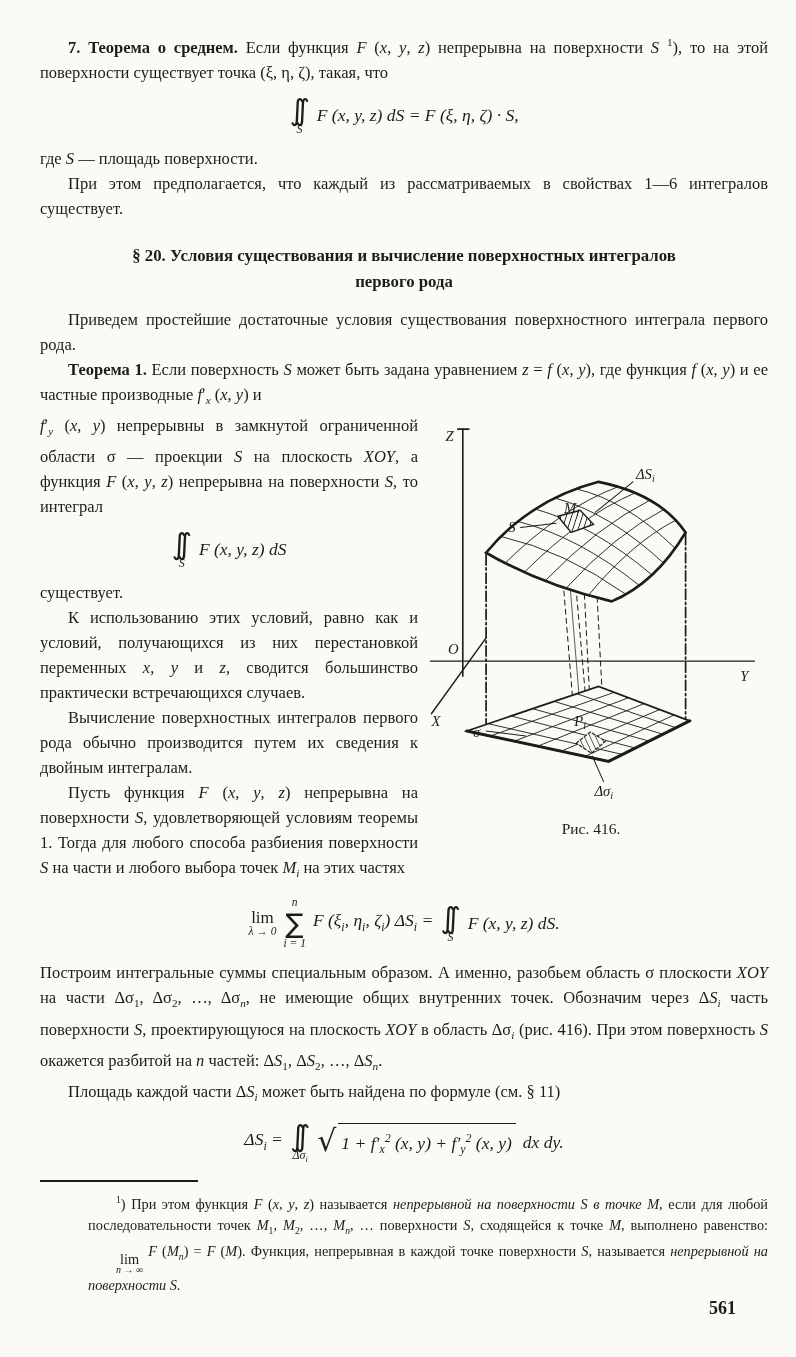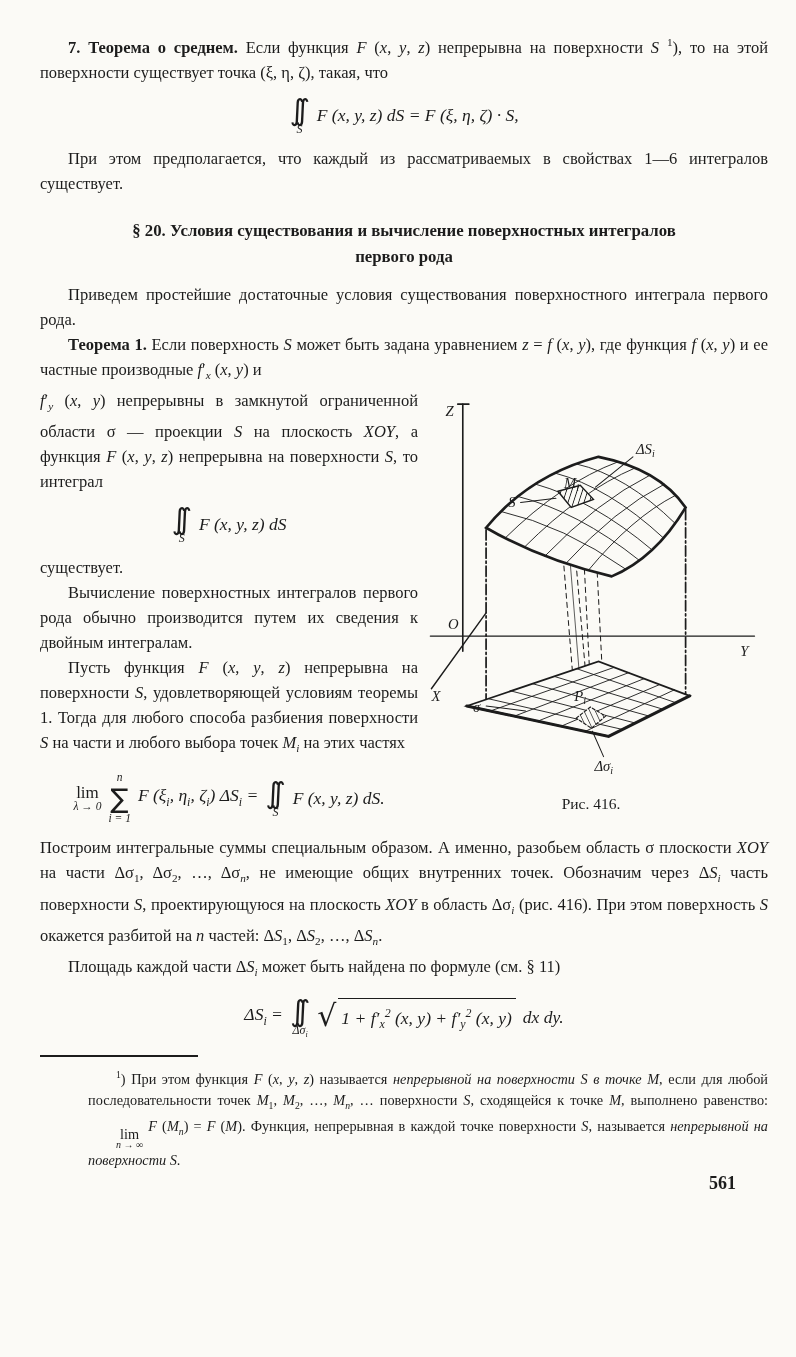--- a/index.html
+++ b/index.html
@@ -48,20 +48,21 @@
   <p class="indent"><b>7. Теорема о среднем.</b> Если функция <i>F</i> (<i>x</i>, <i>y</i>, <i>z</i>) непрерывна на поверхности <i>S</i> <sup>1</sup>), то на этой поверхности существует точка (ξ, η, ζ), такая, что</p>
 
   <p class="fline"><span class="fx">
     <span class="stk">
           <span class="int">∫∫</span>
           <span class="int-sub">S</span>
         </span>
     <span><i>F</i> (<i>x</i>, <i>y</i>, <i>z</i>) <i>dS</i> = <i>F</i> (ξ, η, ζ) · <i>S</i>,</span>
   </span></p>
 
+  <p>где <i>S</i> — площадь поверхности.</p>
   <p class="indent">При этом предполагается, что каждый из рассматриваемых в свойствах 1—6 интегралов существует.</p>
 
   <div class="sec-head">
     <span>§ 20. Условия существования и вычисление поверхностных интегралов</span><br>
     <span>первого рода</span>
   </div>
 
   <p class="indent">Приведем простейшие достаточные условия существования поверхностного интеграла первого рода.</p>
   <p class="indent"><b>Теорема 1.</b> Если поверхность <i>S</i> может быть задана уравнением <i>z</i> = <i>f</i> (<i>x</i>, <i>y</i>), где функция <i>f</i> (<i>x</i>, <i>y</i>) и ее частные производные <i>f</i>′<sub><i>x</i></sub> (<i>x</i>, <i>y</i>) и</p>
 
@@ -152,20 +153,21 @@
 
   <p class="fline"><span class="fx">
     <span class="stk">
           <span class="int">∫∫</span>
           <span class="int-sub">S</span>
         </span>
     <span><i>F</i> (<i>x</i>, <i>y</i>, <i>z</i>) <i>dS</i></span>
   </span></p>
 
   <p>существует.</p>
+  <p class="indent">К использованию этих условий, равно как и условий, получающихся из них перестановкой переменных <i>x</i>, <i>y</i> и <i>z</i>, сводится большинство практически встречающихся случаев.</p>
   <p class="indent">Вычисление поверхностных интегралов первого рода обычно производится путем их сведения к двойным интегралам.</p>
   <p class="indent">Пусть функция <i>F</i> (<i>x</i>, <i>y</i>, <i>z</i>) непрерывна на поверхности <i>S</i>, удовлетворяющей условиям теоремы 1. Тогда для любого способа разбиения поверхности <i>S</i> на части и любого выбора точек <i>M<sub>i</sub></i> на этих частях</p>
 
   <p class="fline"><span class="fx">
     <span class="stk">
           <span class="lim">lim</span>
           <span class="ss">λ → 0</span>
         </span>
     <span class="stk">
           <span class="ss">n</span>

